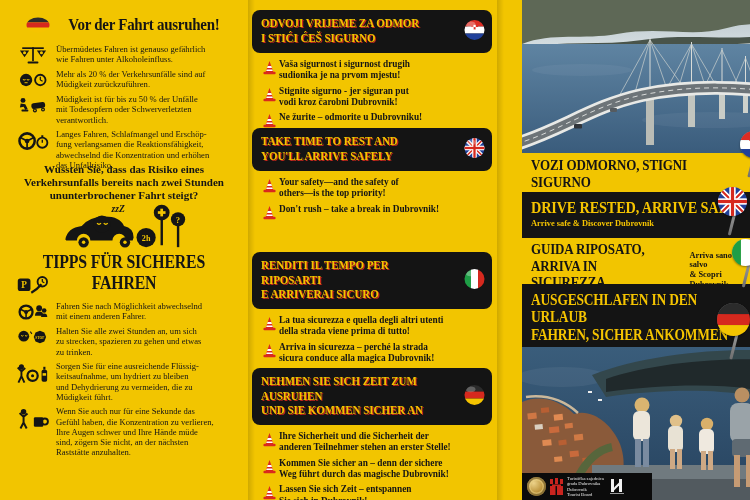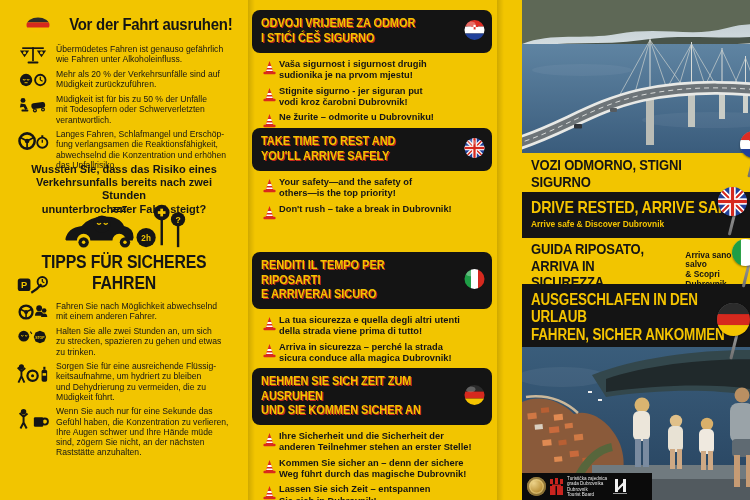--- a/index.html
+++ b/index.html
@@ -1,17 +1,17 @@
 <!DOCTYPE html>
 <html><head>
 <meta charset="utf-8">
 <style>
   html,body{margin:0;padding:0;background:#888;}
   #app{position:relative;width:750px;height:500px;overflow:hidden;
-       font-family:Liberation Sans, sans-serif;background:#F2C500;color:#151515;}
+       font-family:Liberation Serif, serif;background:#F2C500;color:#151515;}
   .pre{white-space:pre-line;}
   .cx{display:inline-block;transform:scaleX(.84);transform-origin:0 50%;}
   .cxc{display:inline-block;transform:scaleX(.88);transform-origin:50% 50%;}
   
   .panel{position:absolute;top:0;height:500px;}
   #panel-left{left:0;width:248px;}
   #panel-mid{left:248px;width:249px;border-radius:8px;}
   #col-right{left:497px;width:253px;background:#111;margin-left:25px;}
   .fold{position:absolute;top:0;height:500px;width:7px;pointer-events:none;z-index:40;
         background:linear-gradient(90deg,rgba(0,0,0,.14),rgba(0,0,0,0));}

